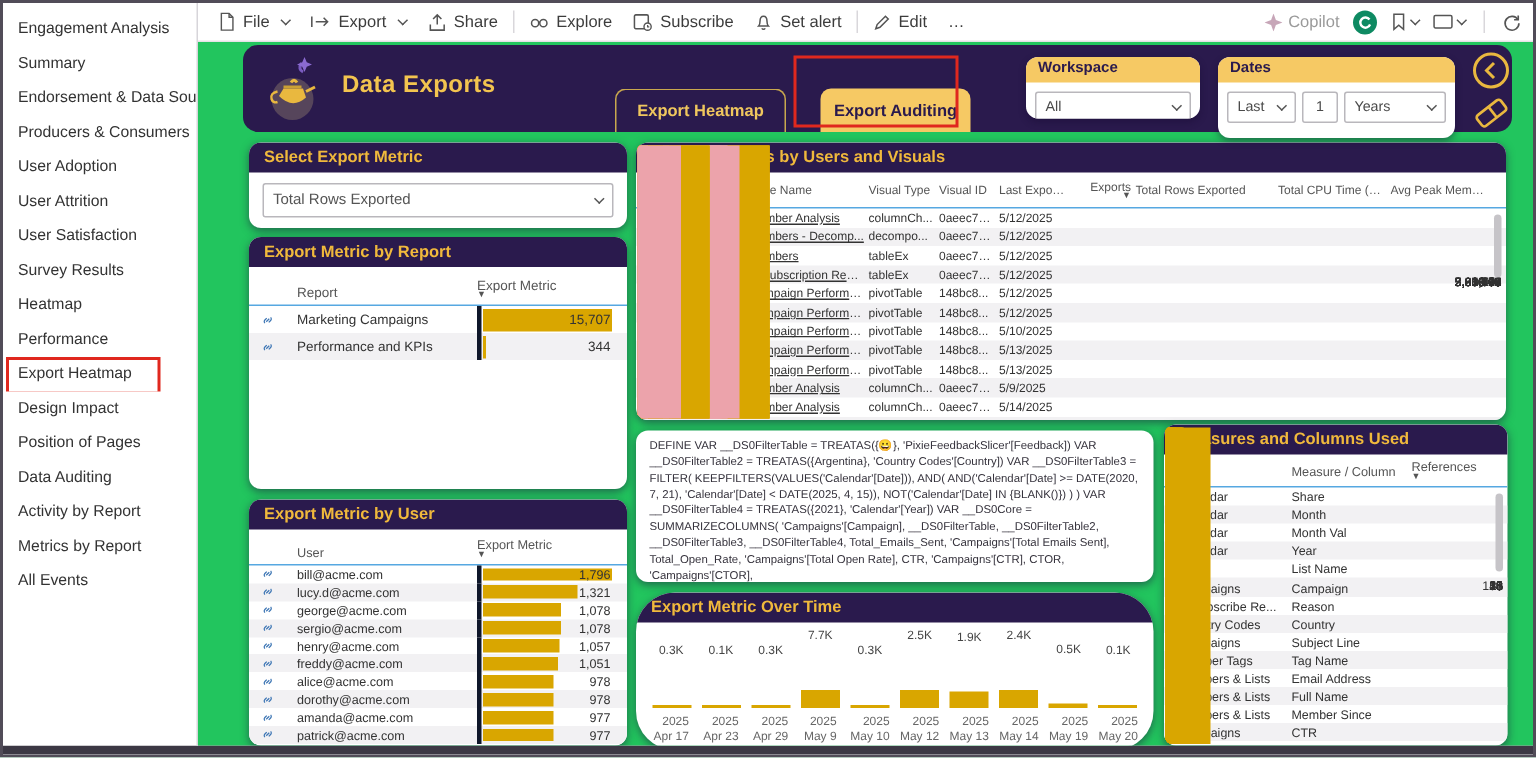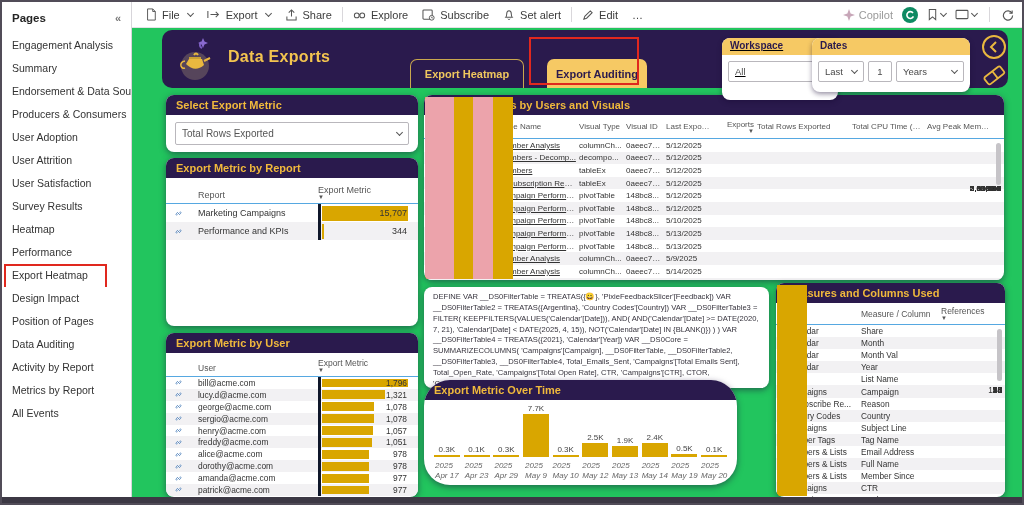--- a/index.html
+++ b/index.html
@@ -30,37 +30,37 @@
   .band{position:absolute;left:30px;top:2px;width:846px;height:58px;background:#2a1a4d;border-radius:10px;}
   .band-title{position:absolute;left:66px;top:18px;font-size:16px;font-weight:bold;color:#f3c44f;letter-spacing:.3px;}
   .lamp{position:absolute;left:14px;top:4px;}
   .tab{position:absolute;top:29px;height:29px;display:flex;align-items:center;justify-content:center;
        font-size:11px;font-weight:bold;border-radius:7px 7px 0 0;cursor:pointer;}
   .tab-heatmap{left:248px;width:114px;border:1px solid #c9a84e;border-bottom:none;color:#f0c75e;}
   .tab-auditing{left:385px;width:100px;background:#f6c964;color:#2a1a4d;}
   .red-box{position:absolute;border:2px solid #e0281e;pointer-events:none;z-index:9;}
   .red-tab{left:397px;top:9px;width:110px;height:48px;}
   .filter{position:absolute;background:#fff;border-radius:8px;box-shadow:0 2px 5px rgba(25,12,50,.45);overflow:hidden;z-index:4;}
-  .f-ws{left:590px;top:10px;width:116px;height:62px;text-decoration:underline;}
+  .f-ws{left:552px;top:10px;width:116px;height:41px;}
   .f-dt{left:680px;top:10px;width:158px;height:54px;}
   .fh{height:17px;background:#f6c964;color:#2a1a4d;font-size:10px;font-weight:bold;padding:2px 8px 0;}
   .fb{padding:6px 6px 0;display:flex;gap:4px;}
   .sel{border:1px solid #b9b7bc;border-radius:2px;height:21px;display:flex;align-items:center;justify-content:space-between;
        font-size:9.5px;color:#4a4a4a;padding:0 6px;background:#fff;cursor:pointer;text-align:right;}
   .band-ico{position:absolute;cursor:pointer;z-index:4;}
   
   .panel{position:absolute;background:#fff;border-radius:8px;box-shadow:0 2px 6px rgba(28,14,58,.5);overflow:hidden;}
   .ph{height:20px;background:#2a1a4d;color:#f0b93c;font-size:11px;font-weight:bold;line-height:20px;padding:0 10px;white-space:nowrap;}
   .p-select{left:34px;top:67px;width:252px;height:57px;}
   .p-select .pbody{padding:7px 9px;}
   .p-report{left:34px;top:130px;width:252px;height:168px;}
   .p-user{left:34px;top:305px;width:252px;height:164px;}
   .p-big{left:292px;top:67px;width:580px;height:185px;}
   .p-dax{left:292px;top:259px;width:345px;height:101px;}
-  .p-time{left:292px;top:352px;width:313px;height:105px;border-radius:26px;}
+  .p-time{left:292px;top:367px;width:345px;height:105px;border-radius:26px;}
   .p-meas{left:644px;top:255px;width:229px;height:214px;}
   
   .mt-head{display:grid;grid-template-columns:24px 1fr 92px;font-size:9px;color:#555;
            padding:7px 8px 3px;border-bottom:1px solid #56a8e1;align-items:end;}
   .mt-row{display:grid;grid-template-columns:24px 1fr 92px;align-items:center;height:18px;font-size:9px;color:#333;padding:0 8px;}
   .compact .mt-row{height:11.9px;font-size:8.4px;}
   .compact .mt-head{padding-top:5px;}
   .alt{background:#f2f1f3;}
   .mt-ic{display:flex;align-items:center;}
   .mt-label{overflow:hidden;white-space:nowrap;text-overflow:ellipsis;}
@@ -79,38 +79,34 @@
   .link{text-decoration:underline;cursor:pointer;}
   .gray{color:#555;}
   .vscroll{position:absolute;right:3px;width:5px;background:#c6c4c8;border-radius:3px;}
   
   .ms-head,.ms-row{display:grid;grid-template-columns:72px 1fr 54px;column-gap:4px;padding:0 10px 0 9px;}
   .ms-head{font-size:8.5px;color:#555;height:22px;align-items:center;border-bottom:1px solid #56a8e1;}
   .ms-row{height:12.1px;font-size:8.3px;color:#333;align-items:center;}
   
   .chart-body{position:absolute;left:8px;right:8px;top:24px;bottom:0;display:flex;justify-content:space-between;}
   .ch-col{width:31px;display:flex;flex-direction:column;align-items:center;}
-  .ch-zone{height:53px;display:flex;flex-direction:column;align-items:center;justify-content:flex-end;}
+  .ch-zone{height:53px;display:flex;flex-direction:column;align-items:center;justify-content:flex-end;gap:31px;}
   .ch-val{font-size:8px;color:#444;margin-bottom:1px;}
   .ch-bar{width:26px;background:#d9a600;}
-  .ch-lab{font-size:8px;color:#666;text-align:left;line-height:10px;margin-top:4px;font-style:italic;}
+  .ch-lab{font-size:8px;color:#666;text-align:right;line-height:10px;margin-top:4px;}
   .dax-body{padding:5px 9px;font-size:7.6px;line-height:1.43;color:#35323c;}
   .bottom-bar{height:6px;background:#3c3844;}
 </style>
 </head>
 <body>
 
 <div class="frame">
   <div class="app">
 
     <div class="sidebar">
-      <div class="sb-title">
-        <span>Pages</span>
-        <span class="sb-collapse">«</span>
-      </div>
       <div id="sb-list">
           <div class="sb-item">Engagement Analysis</div>
           <div class="sb-item">Summary</div>
           <div class="sb-item">Endorsement &amp; Data Sources</div>
           <div class="sb-item">Producers &amp; Consumers</div>
           <div class="sb-item">User Adoption</div>
           <div class="sb-item">User Attrition</div>
           <div class="sb-item">User Satisfaction</div>
           <div class="sb-item">Survey Results</div>
           <div class="sb-item">Heatmap</div>

